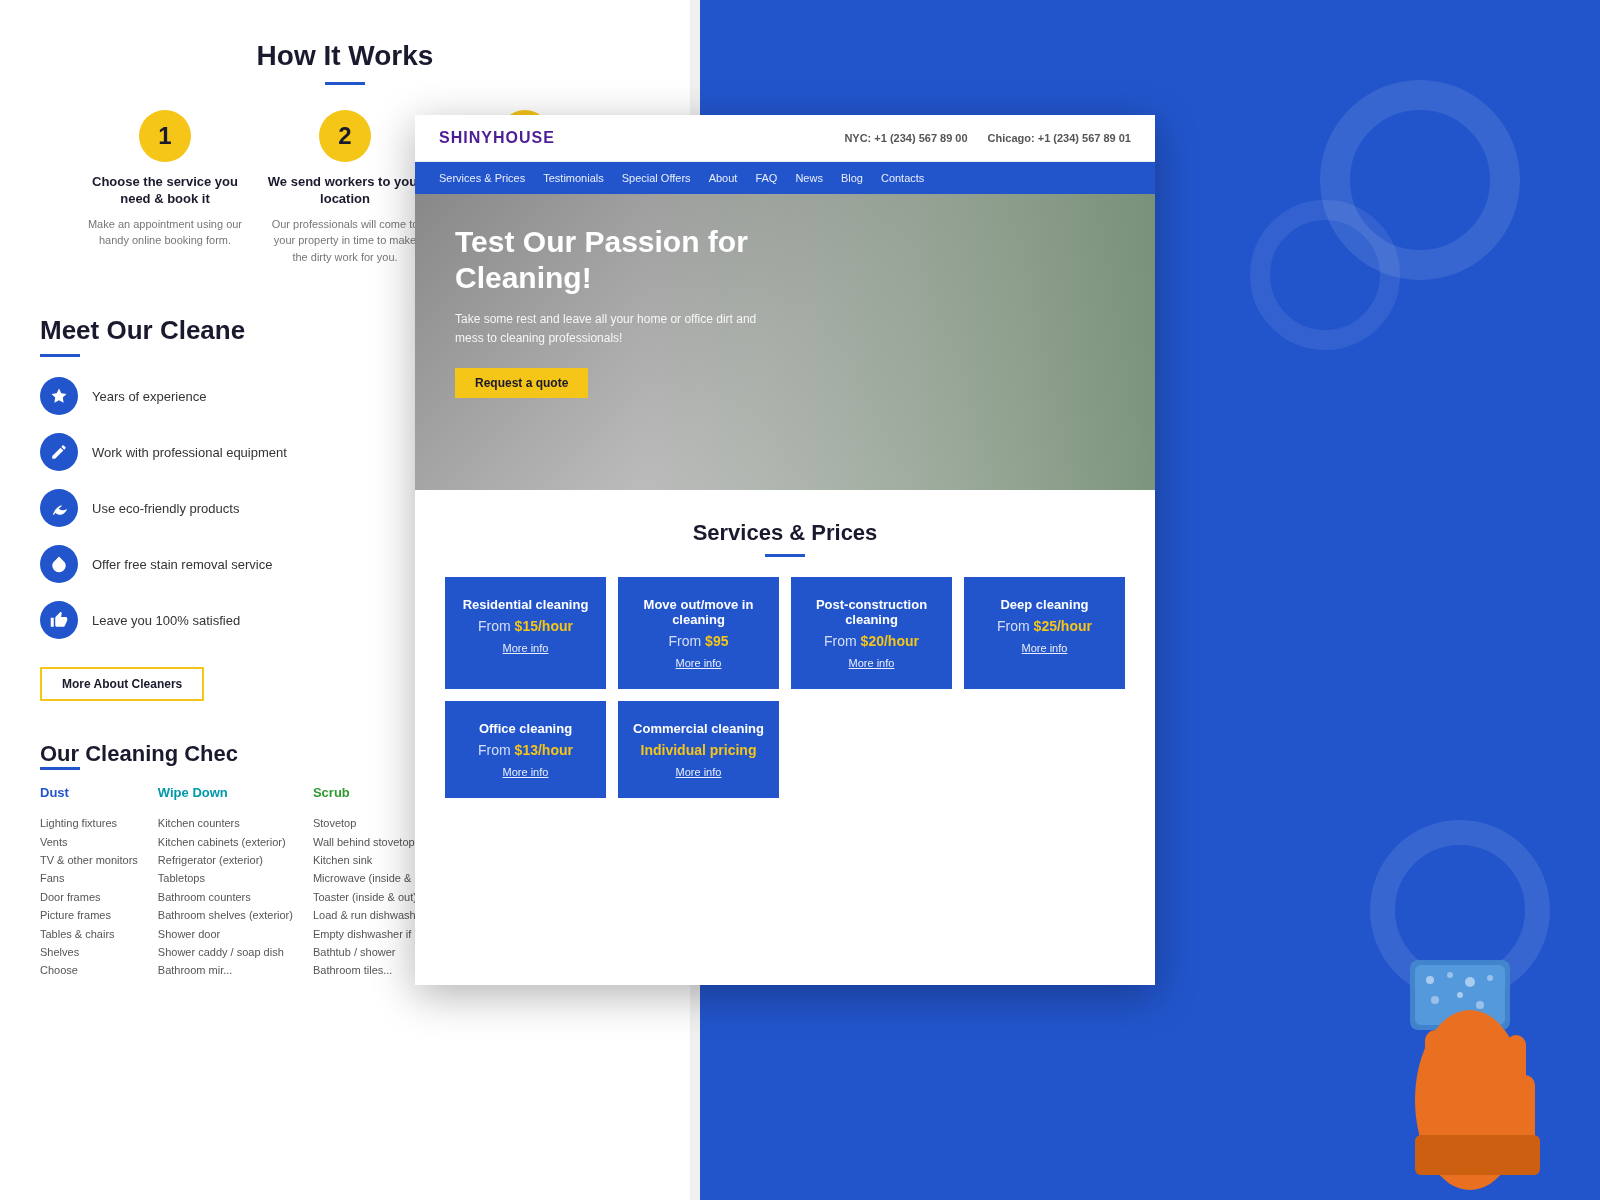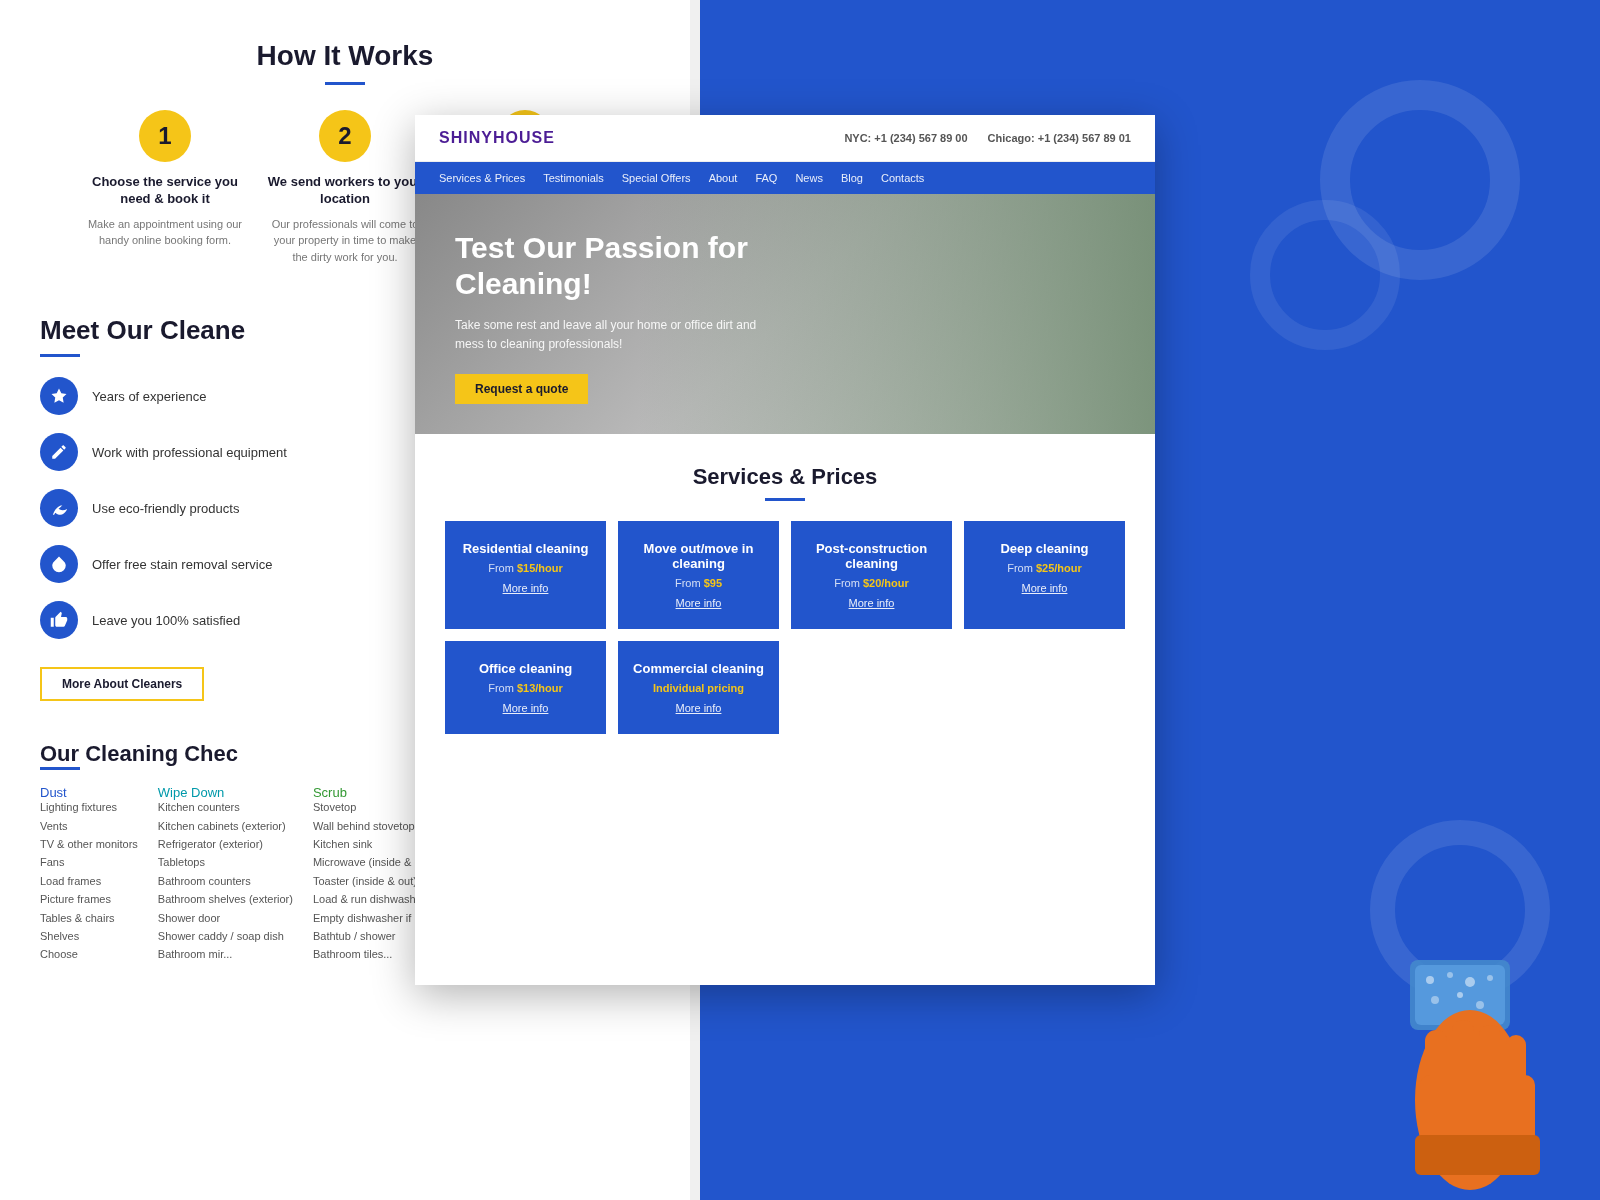--- a/index.html
+++ b/index.html
@@ -180,22 +180,22 @@
       margin: 0 0 15px 0;
     }
 
     .checklist-columns {
       display: flex;
       gap: 20px;
     }
 
     .checklist-col h4 {
       font-size: 13px;
-      font-weight: 400;
-      margin-bottom: 0;
+      font-weight: 700;
+      margin-bottom: 16px;
     }
 
     .checklist-col h4.blue { color: #2255cc; }
     .checklist-col h4.teal { color: #0099aa; }
     .checklist-col h4.green { color: #339933; }
 
     .checklist-col ul {
       list-style: none;
       padding: 0;
     }
@@ -255,26 +255,26 @@
 
     .site-nav a {
       font-size: 11px;
       color: rgba(255,255,255,0.9);
       text-decoration: none;
       cursor: pointer;
     }
 
     
     .site-hero {
-      height: 240px;
+      height: 296px;
       background: linear-gradient(to right, rgba(60,60,60,0.85) 0%, rgba(60,60,60,0.3) 60%, rgba(60,60,60,0.1) 100%);
       position: relative;
       overflow: hidden;
       display: flex;
-      align-items: flex-end;
+      align-items: flex-start;
       padding: 30px 40px;
     }
 
     .hero-bg {
       position: absolute;
       inset: 0;
       background: linear-gradient(135deg, #888 0%, #bbb 50%, #ddd 100%);
       z-index: 0;
     }
 
@@ -351,21 +351,21 @@
     }
 
     .service-card h4 {
       font-size: 13px;
       font-weight: 700;
       color: white;
       margin-bottom: 6px;
     }
 
     .service-card .price {
-      font-size: 11px;
+      font-size: 14px;
       color: rgba(255,255,255,0.8);
       margin-bottom: 2px;
     }
 
     .service-card .price span {
       color: #f5c518;
       font-weight: 700;
     }
 
     .service-card .more-info {
@@ -524,21 +524,21 @@
     <h2>Our Cleaning Chec</h2>
     <div class="section-divider"></div>
     <div class="checklist-columns">
       <div class="checklist-col">
         <h4 class="blue">Dust</h4>
         <ul>
           <li>Lighting fixtures</li>
           <li>Vents</li>
           <li>TV &amp; other monitors</li>
           <li>Fans</li>
-          <li>Load frames</li>
+          <li>Door frames</li>
           <li>Picture frames</li>
           <li>Tables &amp; chairs</li>
           <li>Shelves</li>
           <li>Choose</li>
         </ul>
       </div>
       <div class="checklist-col">
         <h4 class="teal">Wipe Down</h4>
         <ul>
           <li>Kitchen counters</li>

